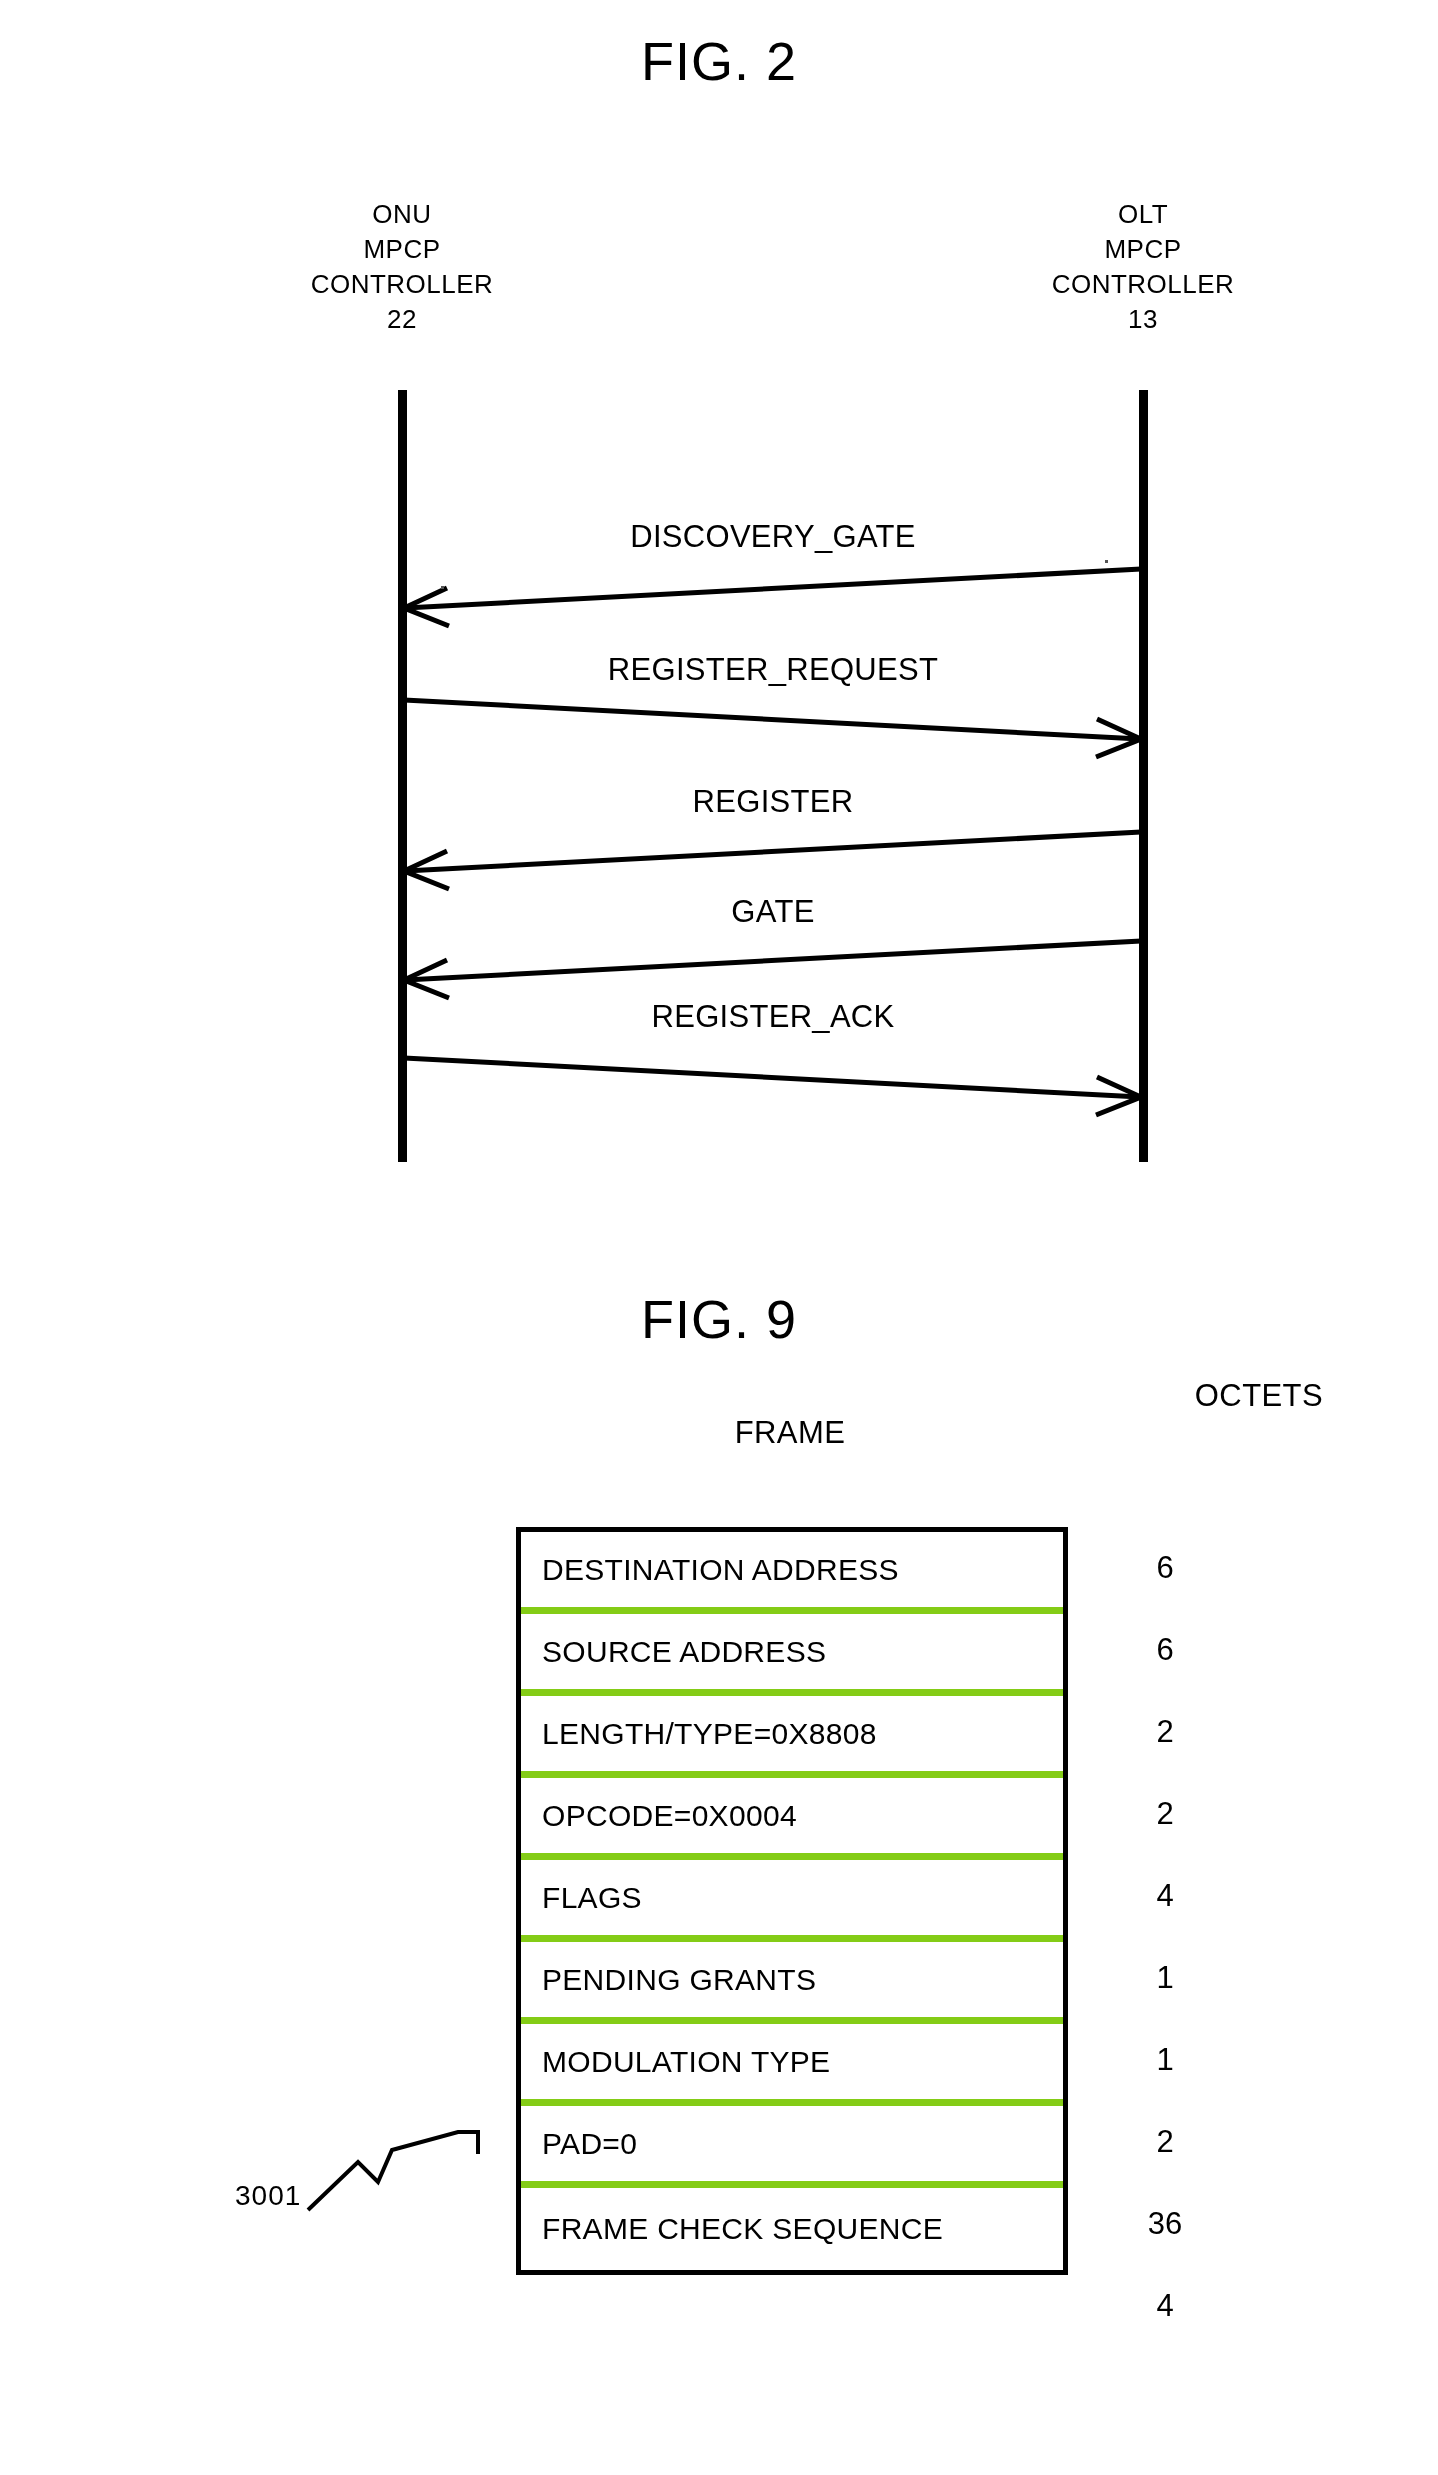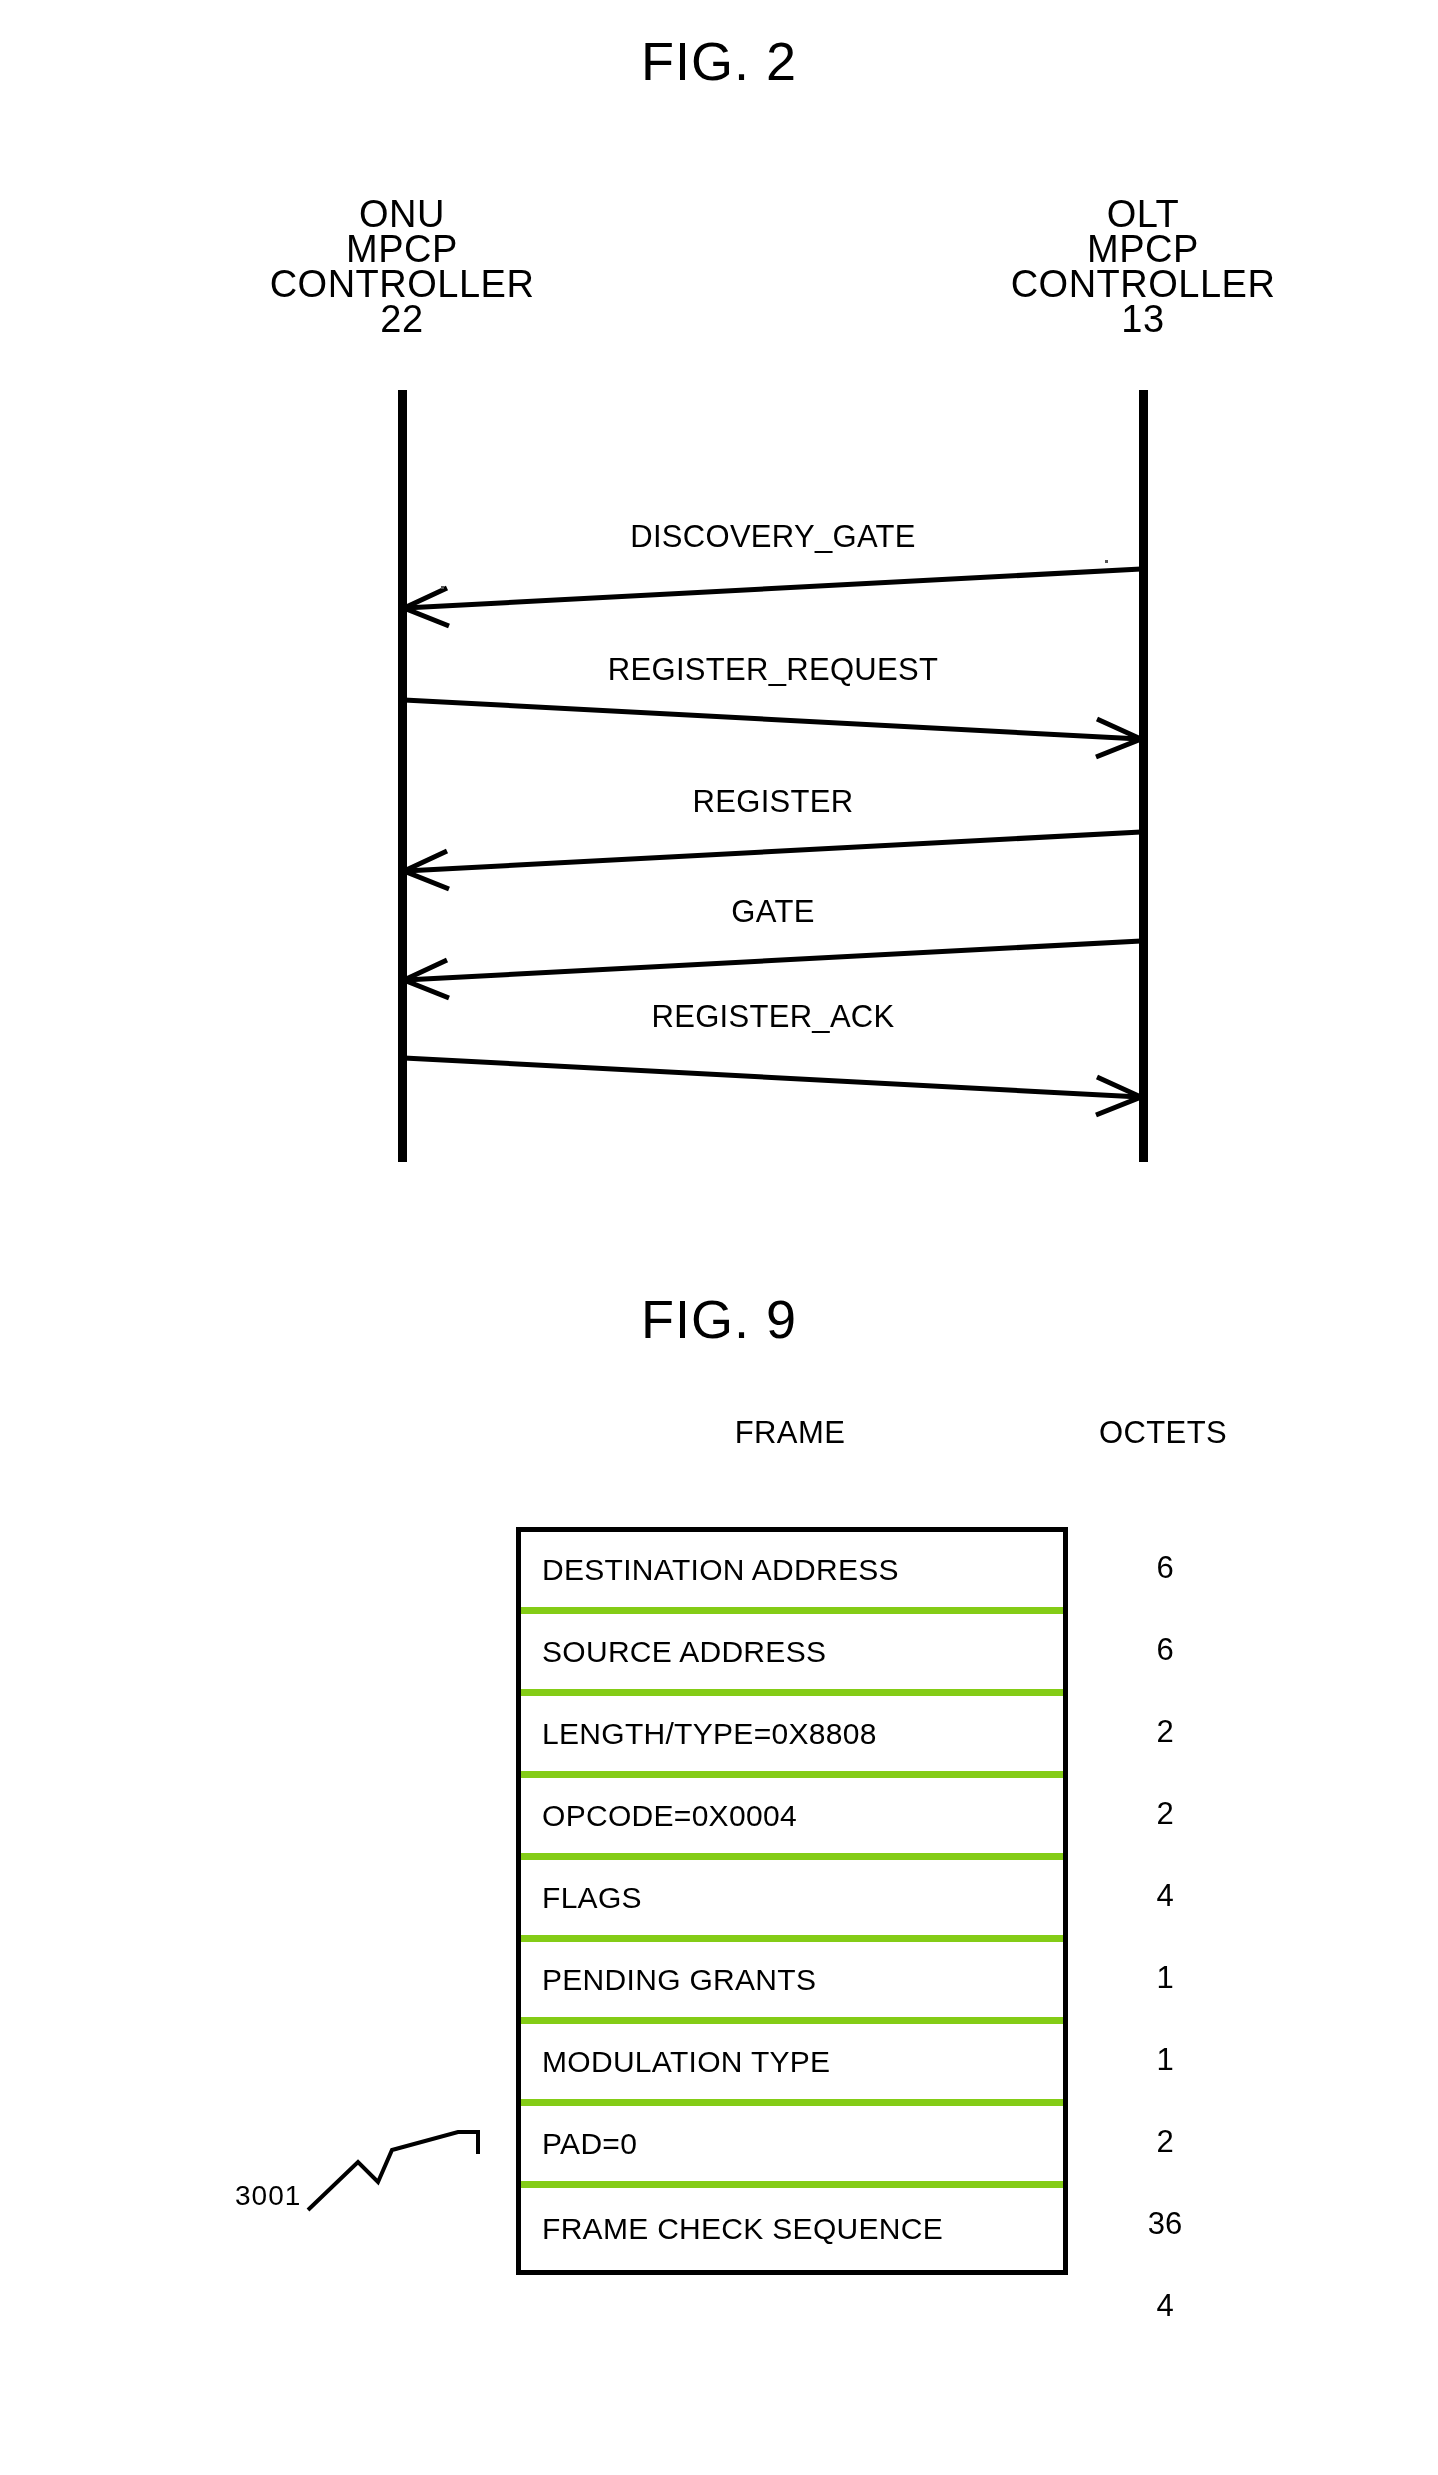--- a/index.html
+++ b/index.html
@@ -40,21 +40,21 @@
   #fig2 {
     position: absolute;
     left: 0; top: 0;
     width: 1438px;
     height: 1230px;
   }
 
   .party-label {
     position: absolute;
     text-align: center;
-    font-size: 38px;
+    font-size: 26px;
     line-height: 35px;
     white-space: nowrap;
     font-weight: 400;
     letter-spacing: 0.5px;
   }
   #party-onu  { left: 202px; top: 197px; width: 400px; }
   #party-olt  { left: 943px; top: 197px; width: 400px; }
 
   .party-label .ln { display: block; }
 
@@ -84,21 +84,21 @@
   }
 
   .col-header {
     position: absolute;
     font-size: 31px;
     white-space: nowrap;
     letter-spacing: 0.4px;
     text-align: center;
   }
   #hdr-fields { left: 620px; top: 1415px; width: 340px; }
-  #hdr-octets { left: 1003px; top: 1415px; width: 320px; }
+  #hdr-octets { left: 1003px; top: 1378px; width: 320px; text-align: right; }
 
   #frame-table {
     position: absolute;
     left: 516px;
     top: 1527px;
     width: 552px;
     border: 5px solid #000;
     border-collapse: collapse;
     box-sizing: border-box;
   }

